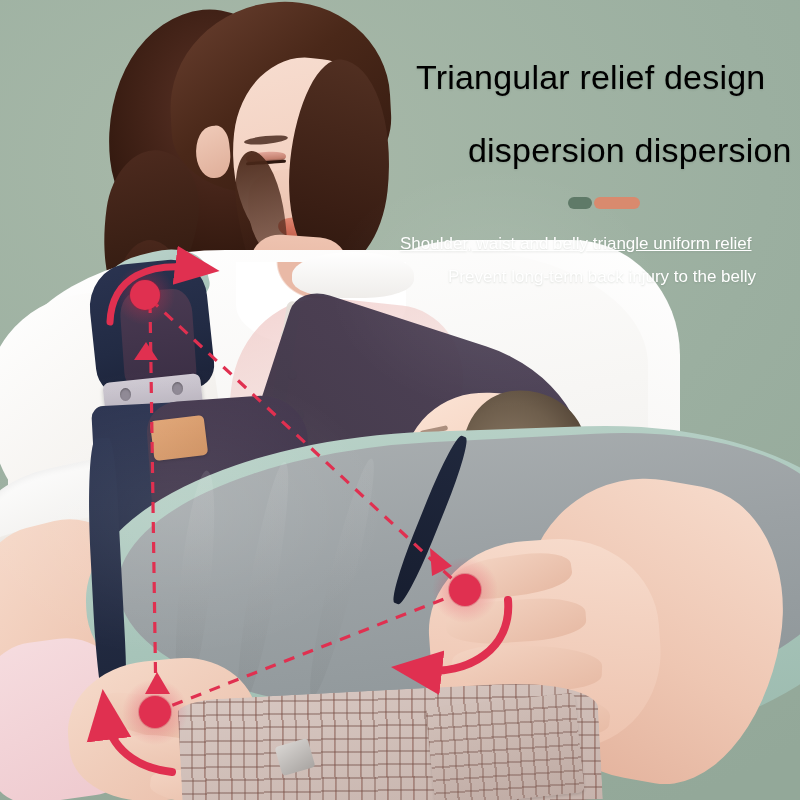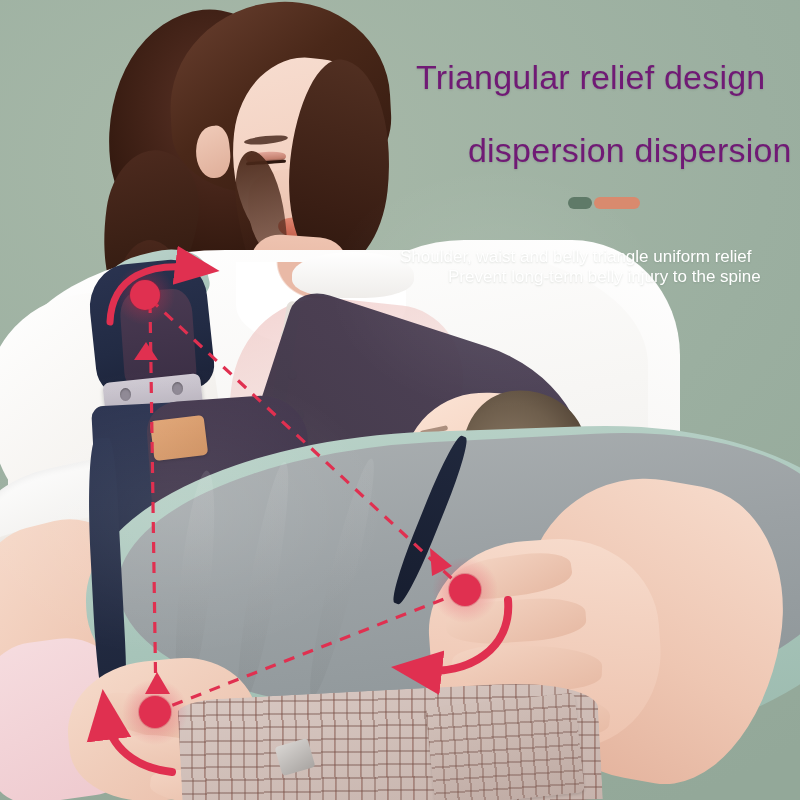--- a/index.html
+++ b/index.html
@@ -230,27 +230,27 @@
       radial-gradient(30% 22% at 62% 36%, rgba(255,255,255,.08), transparent 70%);}
 
   
   .anno{position:absolute;inset:0;}
   .halo{position:absolute;border-radius:50%;
     background:radial-gradient(closest-side, rgba(224,48,80,.42), rgba(224,48,80,.16) 62%, rgba(224,48,80,0) 100%);}
   .dot{position:absolute;border-radius:50%;background:#e03050;
     box-shadow:0 0 0 1px rgba(180,20,50,.25);}
 
   
-  .title{position:absolute;color:#701a75;font-weight:300;letter-spacing:.2px;
+  .title{position:absolute;color:#000000;font-weight:300;letter-spacing:.2px;
     white-space:nowrap;text-shadow:0 1px 2px rgba(60,80,65,.18);}
   .title1{left:416px;top:58px;font-size:34px;}
   .title2{left:468px;top:131px;font-size:34px;}
   .sub{position:absolute;color:#ffffff;font-weight:300;font-size:17px;
     white-space:nowrap;text-shadow:0 1px 2px rgba(60,80,65,.16);}
-  .sub1{left:400px;top:247px;}
+  .sub1{left:400px;top:234px;text-decoration:underline;}
   .sub2{left:448px;top:267px;}
   .pill{position:absolute;border-radius:7px;}
   .pill-green{left:568px;top:197px;width:24px;height:12px;background:#5f7a68;}
   .pill-salmon{left:594px;top:197px;width:46px;height:12px;background:#d98a6e;}
 </style>
 </head>
 <body>
 
 <div id="stage">
 
@@ -381,15 +381,15 @@
   <div class="halo" style="left:122px;top:679px;width:66px;height:66px;"></div>
   <div class="dot" style="left:139px;top:696px;width:32px;height:32px;"></div>
 
   <div class="title title1">Triangular relief design</div>
   <div class="title title2">dispersion dispersion</div>
 
   <div class="pill pill-green"></div>
   <div class="pill pill-salmon"></div>
 
   <div class="sub sub1">Shoulder, waist and belly triangle uniform relief</div>
-  <div class="sub sub2">Prevent long-term belly injury to the spine</div>
+  <div class="sub sub2">Prevent long-term back injury to the belly</div>
 
 </div>
 
 </body></html>

